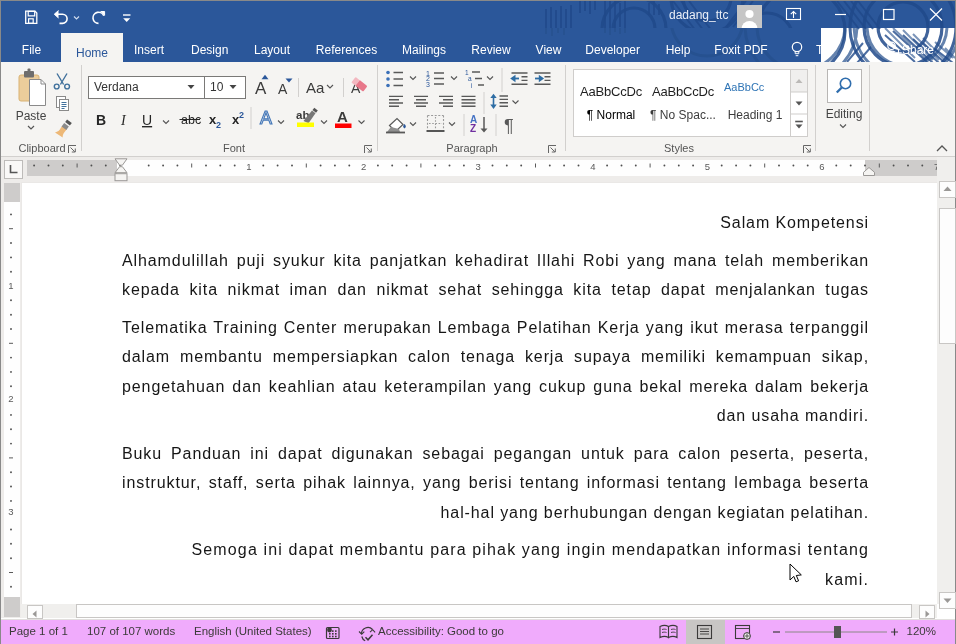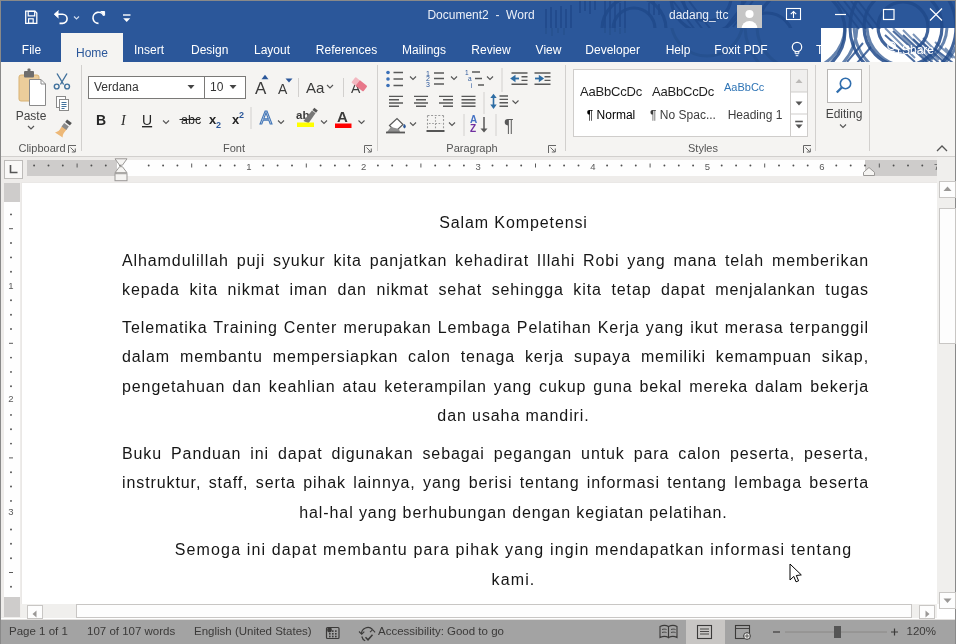--- a/index.html
+++ b/index.html
@@ -20,24 +20,24 @@
   #rulerrow{left:1px;top:157px;width:954px;height:25px;background:#eeecea;}
   
   #docarea{left:1px;top:182px;width:936px;height:422px;background:#eae8e6;}
   #page{position:absolute;left:21px;top:1px;width:915px;height:421px;background:#fff;}
   #vscroll{left:937px;top:157px;width:18px;height:447px;background:#f0efed;}
   #hscroll{left:21px;top:604px;width:916px;height:14px;background:#f0efed;}
   #vruler{left:1px;top:182px;width:20px;height:436px;background:#eeecea;}
   #textblock{left:122px;top:208px;width:747px;font-size:16px;color:#161616;
              line-height:29.5px;letter-spacing:0.9px;}
   .dj{text-align:justify;text-align-last:justify;}
-  .dl{text-align:center;margin-left:36px;}
+  .dl{text-align:right;margin-left:36px;}
   .psp{height:8px;}
   
-  #statusbar{left:1px;top:619px;width:954px;height:24px;background:#a3a3a3;border-top:1px solid #e1dfdd;
+  #statusbar{left:1px;top:619px;width:954px;height:24px;background:#f0abfc;border-top:1px solid #e1dfdd;
              font-size:11.5px;color:#3b3a39;}
 </style>
 </head>
 <body>
 <div id="win">
   <div class="abs" id="titlebar">
     <svg width="954" height="61" style="position:absolute;left:0;top:0">
       <g fill="none" stroke="#20498a" stroke-width="3.2" opacity="0.85">
         <circle cx="633" cy="28" r="21"></circle>
           <circle cx="633" cy="28" r="32"></circle>
@@ -75,21 +75,20 @@
         <path d="M99.6 10.5h4v4" fill="#fff" stroke-width="1"></path>
       </g>
       <g stroke-width="1.2" stroke="#cfdbee">
         <path d="M73 15.5l2.5 2.5 2.5-2.5"></path>
       </g>
       <g stroke-width="1.4">
         <path d="M122 14h7.5"></path>
         <path d="M122.2 17.2h7l-3.5 3.8z" fill="#fff" stroke="none"></path>
       </g>
     </svg>
-    <div class="abs" style="left:380px;top:7px;width:200px;text-align:center;font-size:12px;color:#ebeff7;">Document2&nbsp; -&nbsp; Word</div>
     <div class="abs" style="left:668px;top:7px;font-size:12px;color:#ebeff7;">dadang_ttc</div>
     <div class="abs" style="left:736px;top:4px;width:25px;height:24px;background:#c6c6c6;overflow:hidden;">
       <svg width="25" height="24">
           <circle cx="12.5" cy="9" r="4.1" fill="#fff"></circle>
           <path d="M4.5 24a8 8 0 0 1 16 0z" fill="#fff"></path>
         </svg>
     </div>
 
     <svg width="190" height="27" style="position:absolute;left:766px;top:0" fill="none" stroke="#fff">
       <rect x="19.5" y="7.5" width="14" height="11" stroke-width="1.1"></rect>
@@ -140,21 +139,21 @@
   </div>
   <div class="abs" id="ribbon">
     <div class="sep" style="left:80px"></div>
     <div class="sep" style="left:376px"></div>
     <div class="sep" style="left:564px"></div>
     <div class="sep" style="left:814px"></div>
     <div class="sep" style="left:868px"></div>
     <div class="glabel" style="left:10px;width:62px;">Clipboard</div>
     <div class="glabel" style="left:203px;width:60px;">Font</div>
     <div class="glabel" style="left:440px;width:62px;">Paragraph</div>
-    <div class="glabel" style="left:672px;width:60px;">Styles</div>
+    <div class="glabel" style="left:648px;width:60px;">Styles</div>
 
     <svg width="954" height="93" style="position:absolute;left:0;top:0" fill="none" stroke="#666">
       <g stroke-width="1">
         <path d="M67.5 83.5h7.5M67.5 83.5v7.5"></path>
           <path d="M69.5 85.5l4.3 4.3M74.3 86.5v3.5h-3.5"></path>
         <path d="M363.5 83.5h7.5M363.5 83.5v7.5"></path>
           <path d="M365.5 85.5l4.3 4.3M370.3 86.5v3.5h-3.5"></path>
         <path d="M547.5 83.5h7.5M547.5 83.5v7.5"></path>
           <path d="M549.5 85.5l4.3 4.3M554.3 86.5v3.5h-3.5"></path>
         <path d="M802.5 83.5h7.5M802.5 83.5v7.5"></path>

